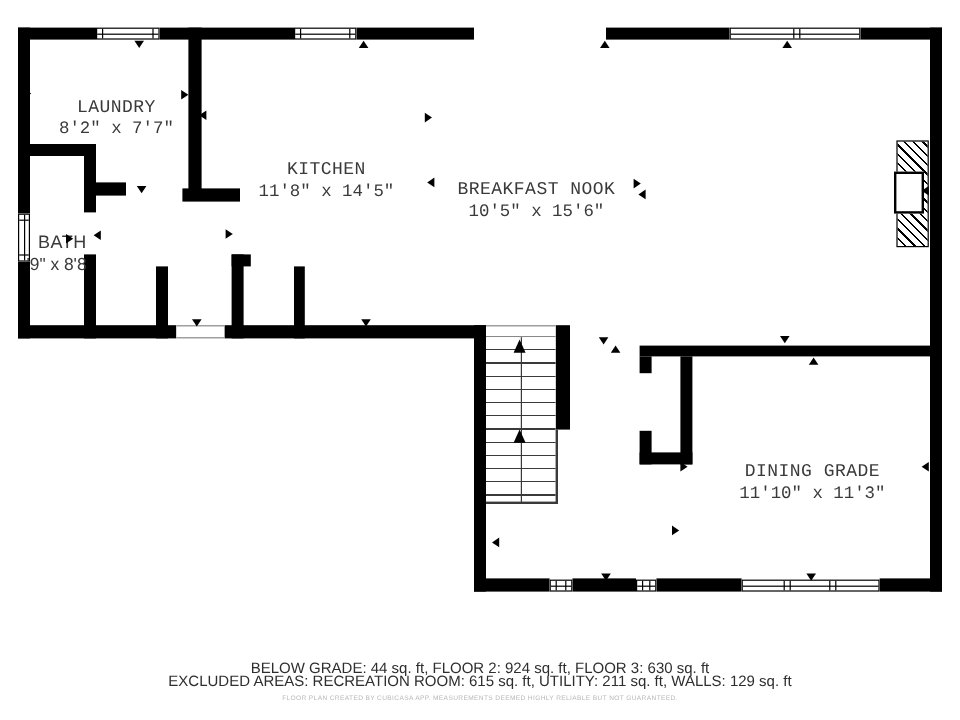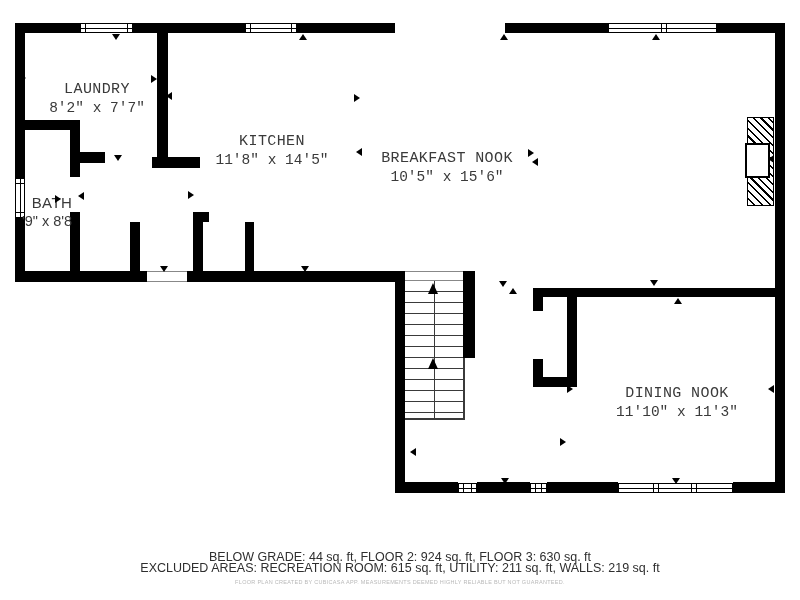--- a/index.html
+++ b/index.html
@@ -164,21 +164,21 @@
   </div>
   <div class="room-label ctr" style="left:447px;top:149px;">
     <div class="room-name">BREAKFAST NOOK</div>
     <div class="room-dims">10'5" x 15'6"</div>
   </div>
   <div class="room-label" style="left:22px;top:193px;text-align:right;">
     <div class="room-name" style="margin-left:7px;">BATH</div>
     <div class="room-dims">'9" x 8'8</div>
   </div>
   <div class="room-label ctr" style="left:677px;top:384px;">
-    <div class="room-name">DINING NOOK</div>
+    <div class="room-name">DINING GRADE</div>
     <div class="room-dims">11'10" x 11'3"</div>
   </div>
 
   <div class="footer-line ft-floors">BELOW GRADE: 44 sq. ft, FLOOR 2: 924 sq. ft, FLOOR 3: 630 sq. ft</div>
-  <div class="footer-line ft-excluded">EXCLUDED AREAS: RECREATION ROOM: 615 sq. ft, UTILITY: 211 sq. ft, WALLS: 219 sq. ft</div>
+  <div class="footer-line ft-excluded">EXCLUDED AREAS: RECREATION ROOM: 615 sq. ft, UTILITY: 211 sq. ft, WALLS: 129 sq. ft</div>
   <div class="footer-line ft-disclaimer">FLOOR PLAN CREATED BY CUBICASA APP. MEASUREMENTS DEEMED HIGHLY RELIABLE BUT NOT GUARANTEED.</div>
 
 </div>
 
 </body></html>

